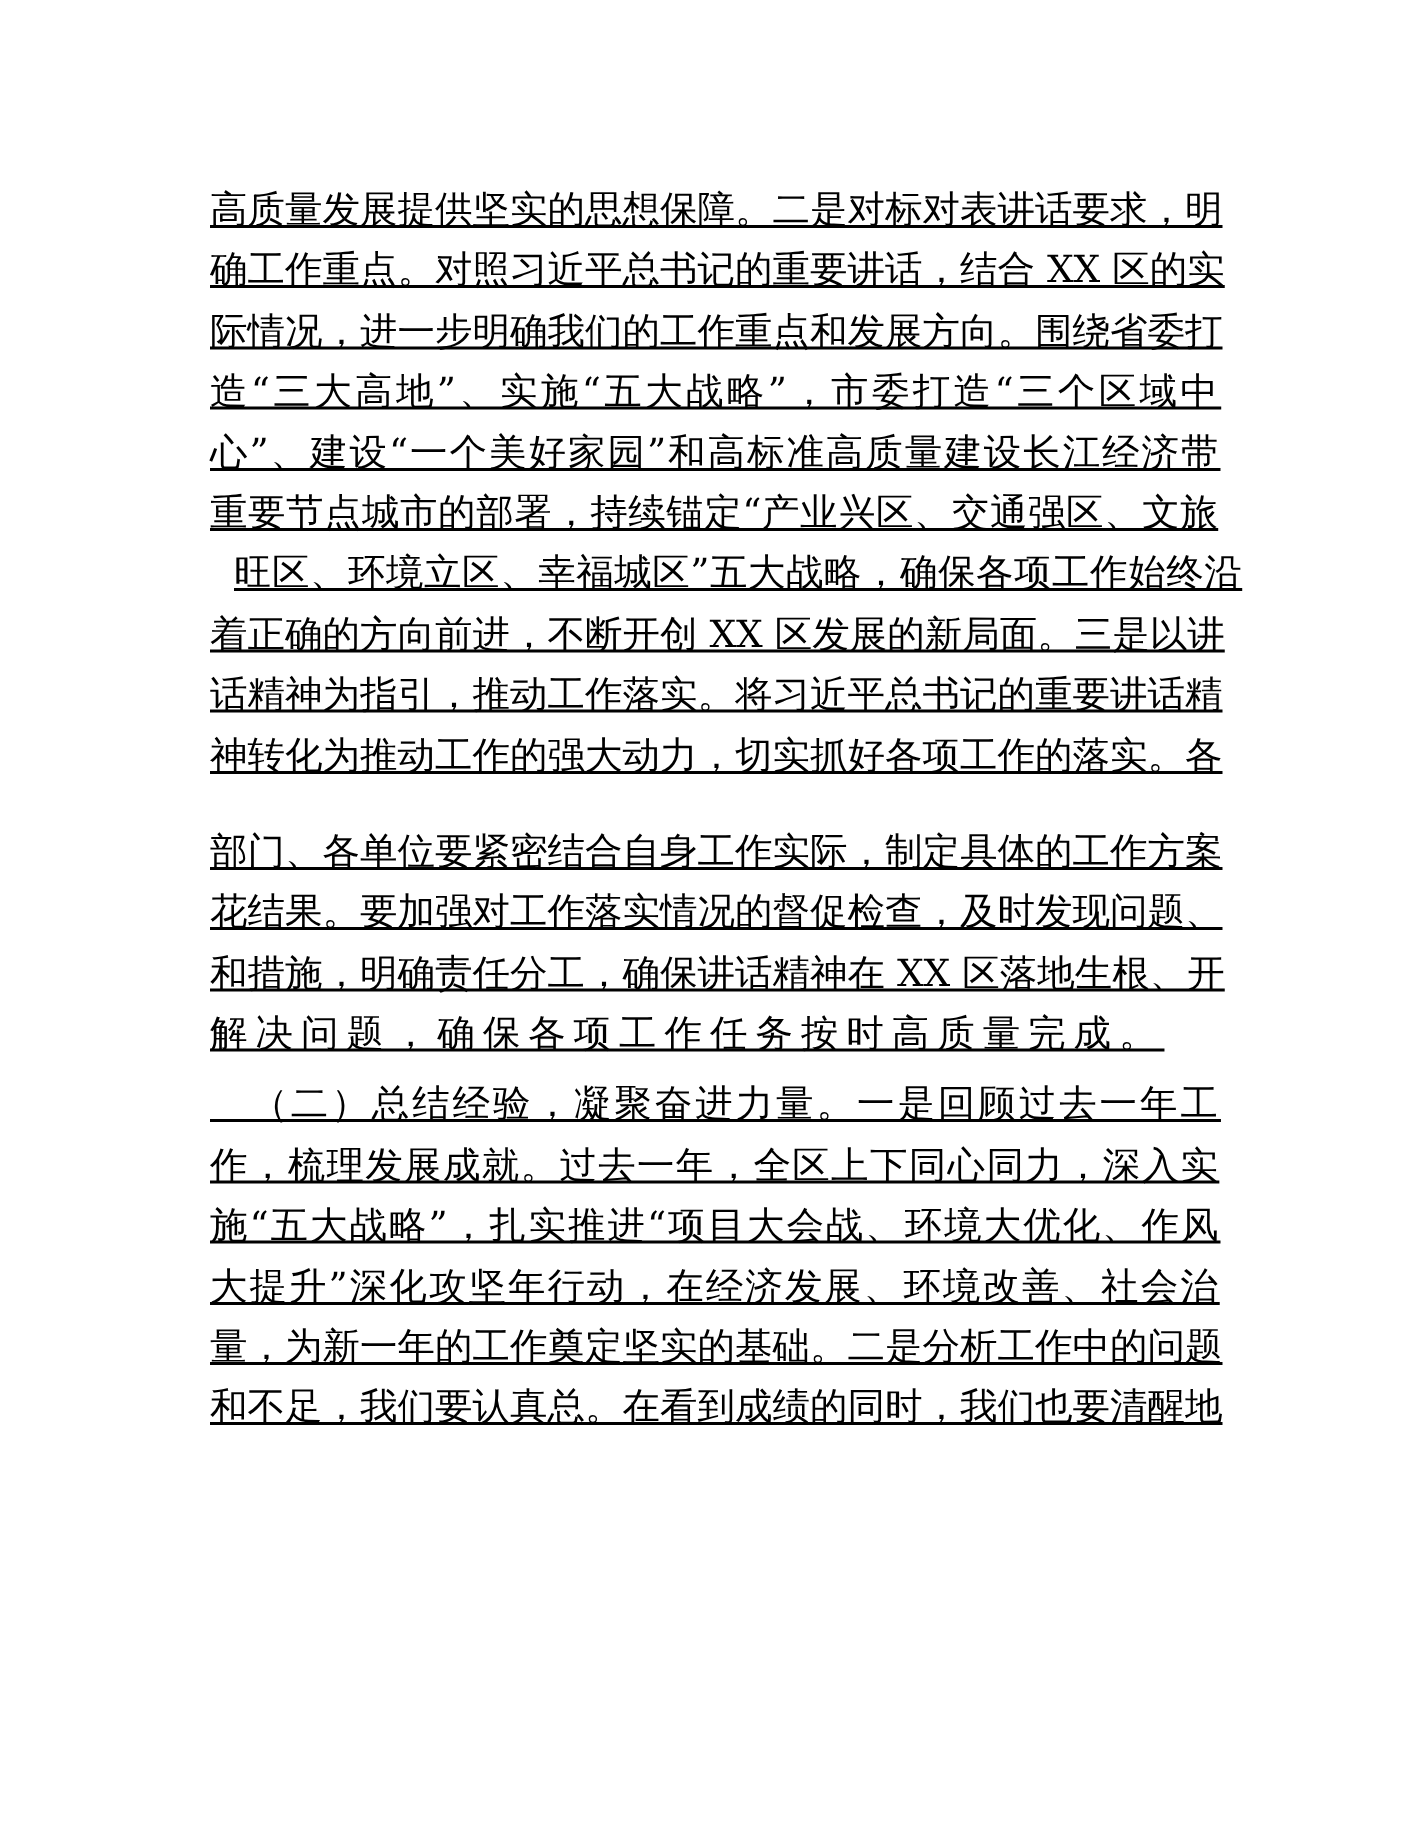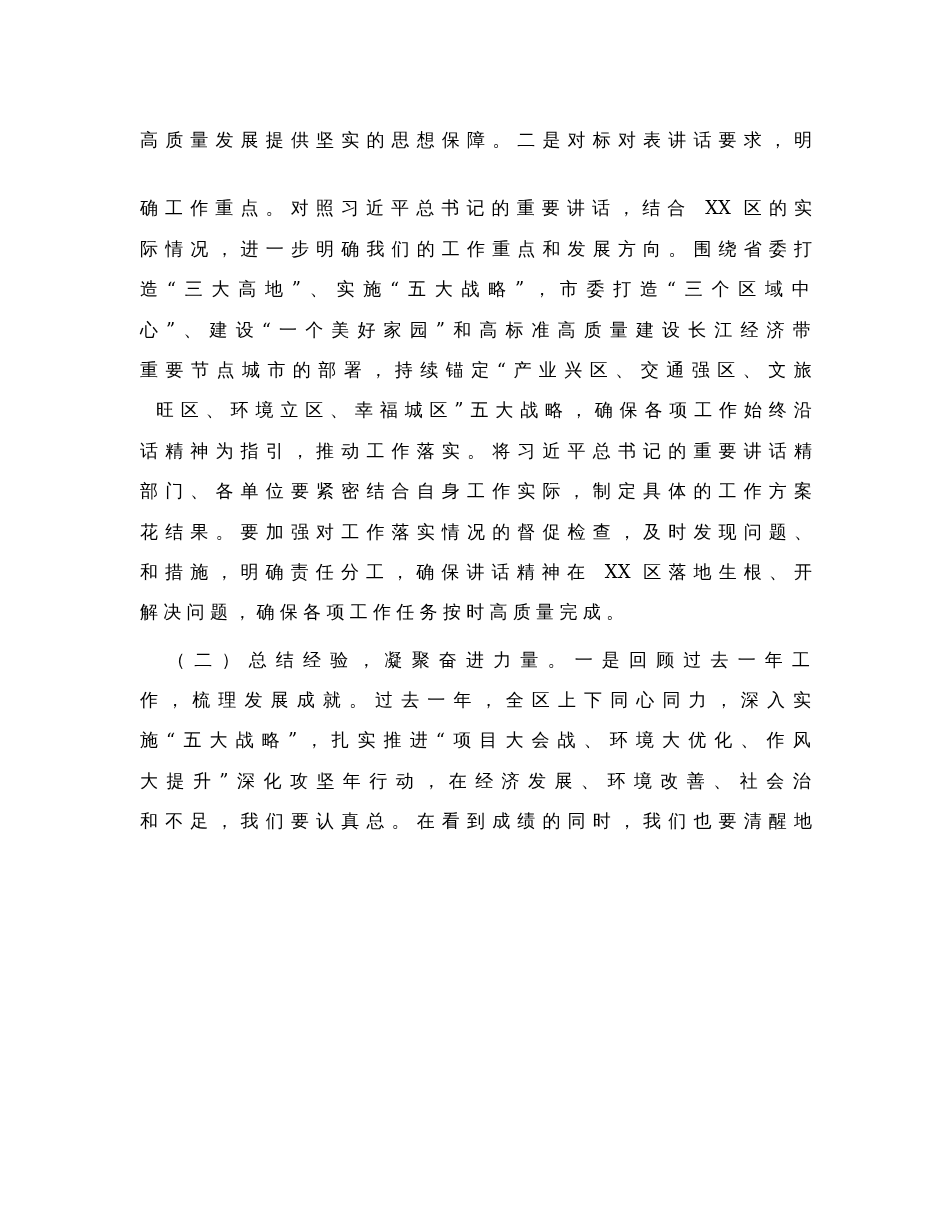--- a/index.html
+++ b/index.html
@@ -22,53 +22,57 @@
       width: 672px;
     }
     .para {
       margin: 0;
       padding: 0;
     }
     .line {
       display: block;
       height: 40.4px;
       line-height: 40.4px;
-      font-size: 18px;
+      font-size: 25px;
       white-space: nowrap;
       text-align-last: justify;
       text-align: justify;
       letter-spacing: 0;
+      text-decoration: underline;
     }
     .line.last {
       text-align-last: left;
       text-align: left;
       letter-spacing: 5.3px;
     }
     .para + .para {
       margin-top: 7px;
     }
   </style>
 </head>
 <body>
 
 <div class="page">
   <div class="para">
     <span class="line" style="letter-spacing: 0px; display: block;">高质量发展提供坚实的思想保障。二是对标对表讲话要求，明</span>
-    <span class="line" style="letter-spacing: 0px; display: block; margin-top: 28px;">确工作重点。对照习近平总书记的重要讲话，结合 XX 区的实</span>
+    <span class="line" style="letter-spacing: 0px; display: block;">确工作重点。对照习近平总书记的重要讲话，结合 XX 区的实</span>
     <span class="line" style="letter-spacing: 0px; display: block;">际情况，进一步明确我们的工作重点和发展方向。围绕省委打</span>
     <span class="line" style="letter-spacing: 2.23077px; display: block;">造“三大高地”、实施“五大战略”，市委打造“三个区域中</span>
     <span class="line" style="letter-spacing: 1.30769px; display: block;">心”、建设“一个美好家园”和高标准高质量建设长江经济带</span>
     <span class="line" style="letter-spacing: 0.346154px; display: block;">重要节点城市的部署，持续锚定“产业兴区、交通强区、文旅</span>
     <span class="line" style="letter-spacing: 0.346154px; display: block; margin-left: 16px;">旺区、环境立区、幸福城区”五大战略，确保各项工作始终沿</span>
+    <span class="line" style="letter-spacing: 0px; display: block;">着正确的方向前进，不断开创 XX 区发展的新局面。三是以讲</span>
     <span class="line" style="letter-spacing: 0px; display: block;">话精神为指引，推动工作落实。将习近平总书记的重要讲话精</span>
-    <span class="line" style="letter-spacing: 0px; display: block;">部门、各单位要紧密结合自身工作实际，制定具体的工作方案</span>
+    <span class="line" style="letter-spacing: 0px; display: block;">神转化为推动工作的强大动力，切实抓好各项工作的落实。各</span>
+    <span class="line" style="letter-spacing: 0px; display: block; margin-top: 24px;">部门、各单位要紧密结合自身工作实际，制定具体的工作方案</span>
     <span class="line" style="letter-spacing: 0px; display: block;">花结果。要加强对工作落实情况的督促检查，及时发现问题、</span>
     <span class="line" style="letter-spacing: 0px; display: block;">和措施，明确责任分工，确保讲话精神在 XX 区落地生根、开</span>
     <span class="line last">解决问题，确保各项工作任务按时高质量完成。</span>
   </div>
   <div class="para">
     <span class="line" style="letter-spacing: 1.95833px; display: block;">　（二）总结经验，凝聚奋进力量。一是回顾过去一年工</span>
     <span class="line" style="letter-spacing: 0.88px; display: block;">作，梳理发展成就。过去一年，全区上下同心同力，深入实</span>
     <span class="line" style="letter-spacing: 1.30769px; display: block;">施“五大战略”，扎实推进“项目大会战、环境大优化、作风</span>
     <span class="line" style="letter-spacing: 1.36px; display: block;">大提升”深化攻坚年行动，在经济发展、环境改善、社会治</span>
+    <span class="line" style="letter-spacing: 0px; display: block;">量，为新一年的工作奠定坚实的基础。二是分析工作中的问题</span>
     <span class="line" style="letter-spacing: 0px; display: block;">和不足，我们要认真总。在看到成绩的同时，我们也要清醒地</span>
   </div>
 </div>
 
 </body></html>

